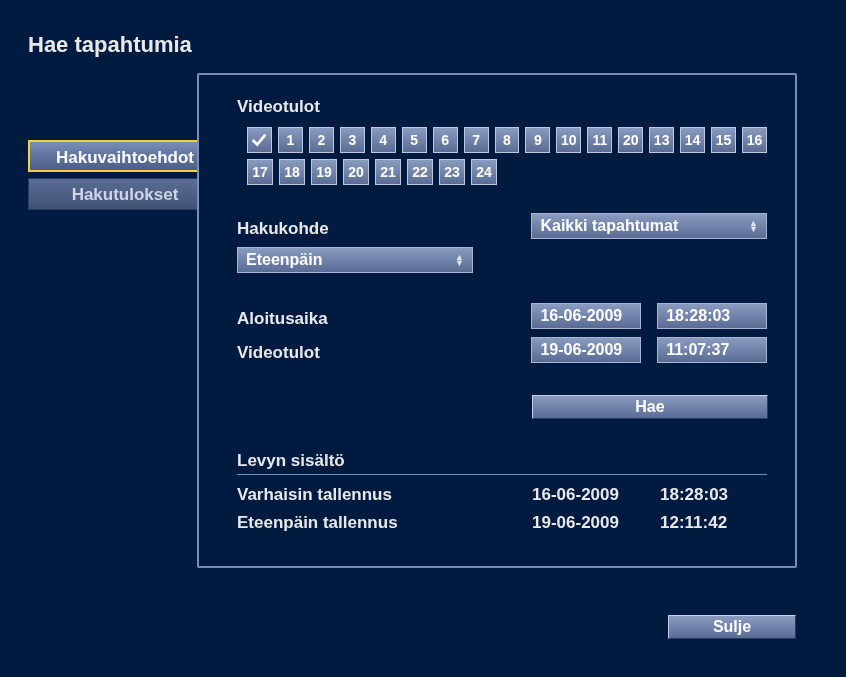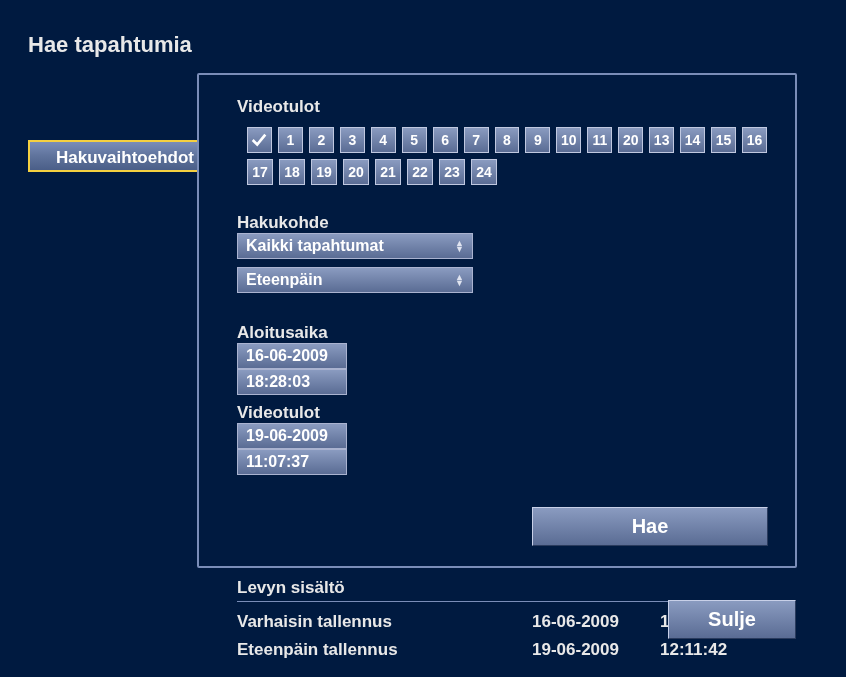--- a/index.html
+++ b/index.html
@@ -91,23 +91,22 @@
     align-items: center;
     justify-content: center;
     font-size: 14px;
     font-weight: bold;
     color: #fff;
     cursor: pointer;
   }
   .inputs-row.second { }
   .form-row {
     display: flex;
-    align-items: flex-start;
+    align-items: flex-end;
     margin-bottom: 8px;
-    flex-direction: column;
   }
   .form-label {
     width: 295px;
     font-size: 17px;
     font-weight: bold;
     color: #e8e8e8;
   }
   .dropdown {
     width: 236px;
     height: 26px;
@@ -139,30 +138,30 @@
     padding: 0 8px;
     font-size: 16px;
     font-weight: bold;
     color: #fff;
     cursor: pointer;
   }
   .datefield { width: 110px; margin-right: 16px; }
   .timefield { width: 110px; }
   .spacer-v { height: 22px; }
   .btn {
-    height: 39px;
+    height: 24px;
     background: linear-gradient(to bottom, #8a9bc0 0%, #5a6c94 100%);
     border-top: 1px solid #c8d0e8;
     border-left: 1px solid #c8d0e8;
     border-right: 1px solid #2a3b5d;
     border-bottom: 1px solid #2a3b5d;
     display: flex;
     align-items: center;
     justify-content: center;
-    font-size: 20px;
+    font-size: 16px;
     font-weight: bold;
     color: #fff;
     cursor: pointer;
   }
   .hae-btn {
     width: 236px;
     margin-left: 295px;
     margin-top: 32px;
   }
   .disk-section { margin-top: 32px; }
@@ -191,20 +190,21 @@
     width: 128px;
   }
 </style>
 </head>
 <body>
 
 <div class="title">Hae tapahtumia</div>
 
 <div class="sidebar">
   <div class="tab active">Hakuvaihtoehdot</div>
+  <div class="tab inactive">Hakutulokset</div>
 </div>
 
 <div class="panel">
 
   <div class="section-label">Videotulot</div>
 
   <div class="inputs-container">
     <div class="inputs-row">
       <div class="checkbox">
         <svg viewBox="0 0 20 20">

